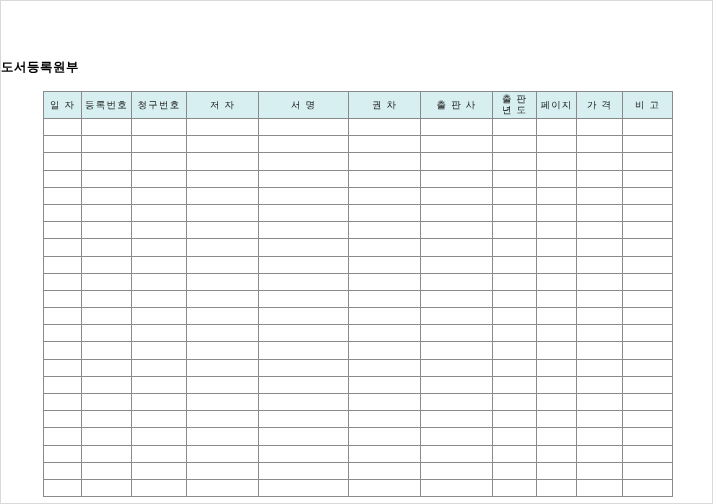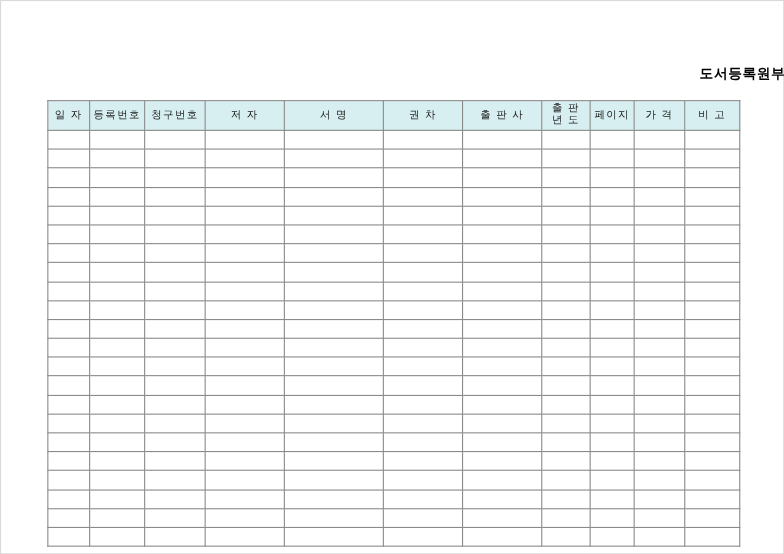--- a/index.html
+++ b/index.html
@@ -20,21 +20,21 @@
     height: 504px;
     box-sizing: border-box;
     border: 1px solid #d9d9d9;
     background: #ffffff;
   }
   .doc-title {
     position: absolute;
     top: 58px;
     left: 0;
     width: 713px;
-    text-align: right;
+    text-align: left;
     font-size: 12.5px;
     font-weight: bold;
     letter-spacing: 0.5px;
     color: #000000;
   }
   .table-wrap {
     position: absolute;
     top: 90px;
     left: 42px;
     width: 629px;

